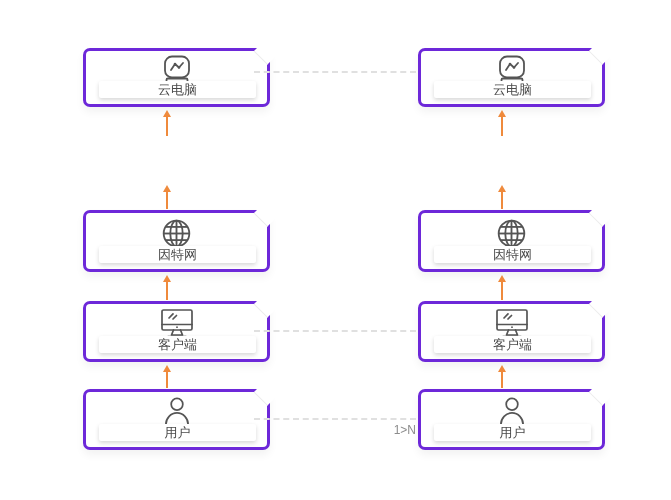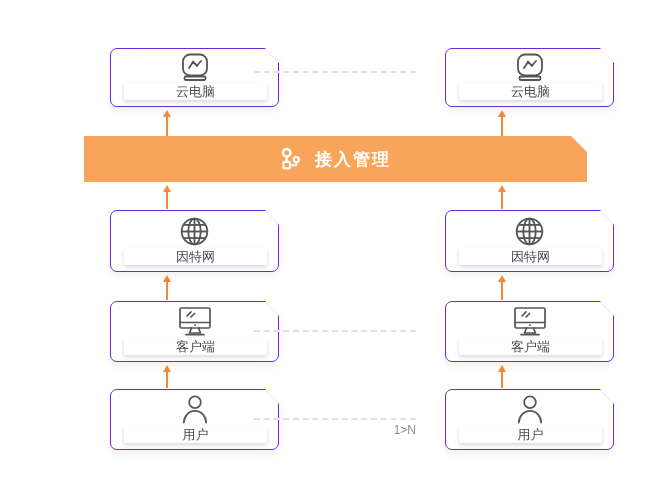--- a/index.html
+++ b/index.html
@@ -2,24 +2,23 @@
 <html><head>
 <meta charset="utf-8">
 <style>
   * { margin:0; padding:0; box-sizing:border-box; }
   html,body { background:#fff; }
   body { font-family:"Liberation Sans","DejaVu Sans",sans-serif; }
   .stage { position:relative; width:671px; height:500px; background:#fff; overflow:hidden; }
 
   
   .card {
-    position:absolute; width:169px; background:#fff;
-    border:1px solid #6d28d9; border-radius:7px;
+    position:absolute; width:187px; background:#fff;
+    border:3px solid #6d28d9; border-radius:7px;
     box-shadow:0 5px 9px rgba(0,0,0,.05);
-    margin-left:27px;
   }
   
   .card::after {
     content:""; position:absolute; top:-10px; right:-10px;
     width:19px; height:19px; background:#fff;
     border-bottom:1px solid #ececec;
     transform:rotate(45deg);
   }
   .icon-wrap { position:absolute; top:4px; left:0; right:0; display:flex; justify-content:center; }
   .pill {
@@ -96,32 +95,20 @@
         <rect x="8.5" y="23.5" width="21" height="3.5" rx="1.2"></rect>
       </svg>
     </div>
     <div class="pill">云电脑</div>
   </div>
   <div class="dash d1"></div>
 
   <div class="arrow a-l a1"></div>
   <div class="arrow a-r a1"></div>
 
-  <div class="banner">
-    <span>
-      <svg width="25" height="26" viewBox="0 0 26 26" fill="none" stroke="#fff" stroke-linecap="round" stroke-linejoin="round">
-        <circle cx="7" cy="6.5" r="3.9" stroke-width="2.6"></circle>
-        <line x1="7" y1="10.6" x2="7" y2="16" stroke-width="2.2"></line>
-        <rect x="3.6" y="16" width="6.8" height="6.8" rx="1" stroke-width="2.3"></rect>
-        <path d="M10.6,19.5 H17 V16.3" stroke-width="2"></path>
-        <circle cx="17" cy="13.6" r="2.7" stroke-width="2.2"></circle>
-      </svg>
-    </span>
-    <span>接入管理</span>
-  </div>
 
   <div class="arrow a-l a2"></div>
   <div class="arrow a-r a2"></div>
 
   <div class="card c-l2">
     <div class="icon-wrap">
       <svg width="33" height="33" viewBox="0 0 34 34" fill="none" stroke="#555" stroke-width="1.9">
         <circle cx="17" cy="17" r="13.2"></circle>
         <ellipse cx="17" cy="17" rx="6.4" ry="13.2"></ellipse>
         <line x1="17" y1="3.8" x2="17" y2="30.2"></line>

